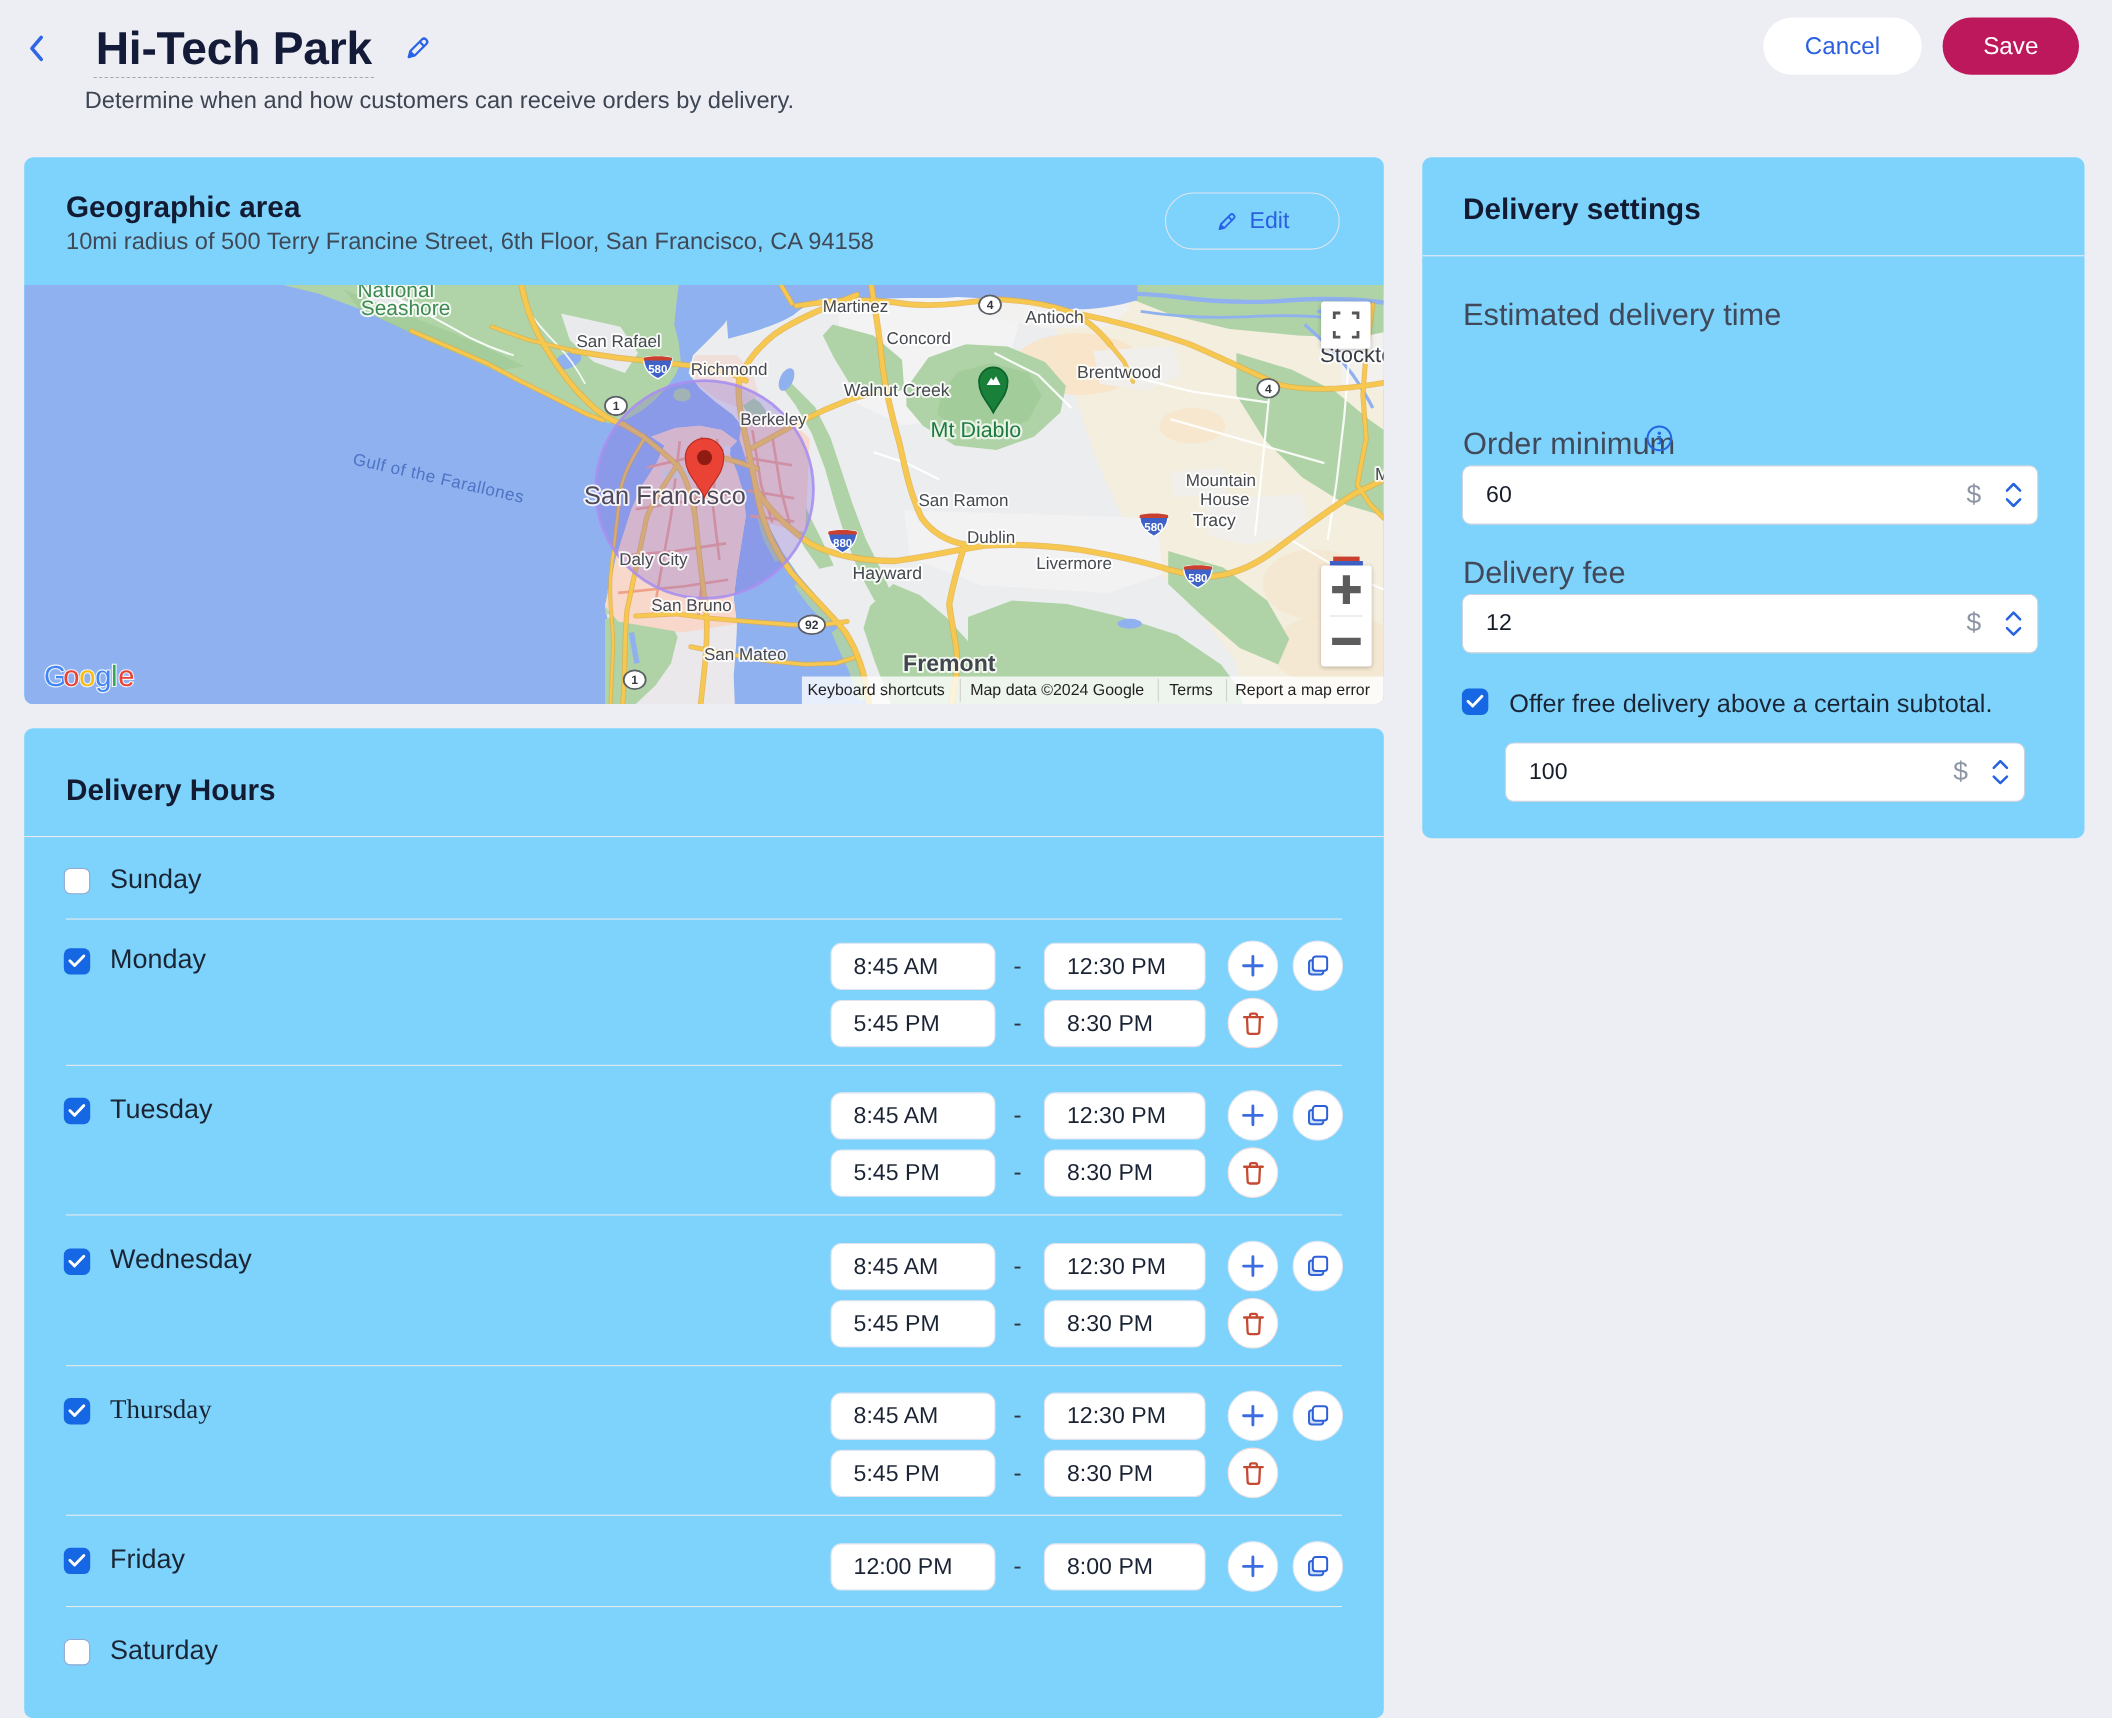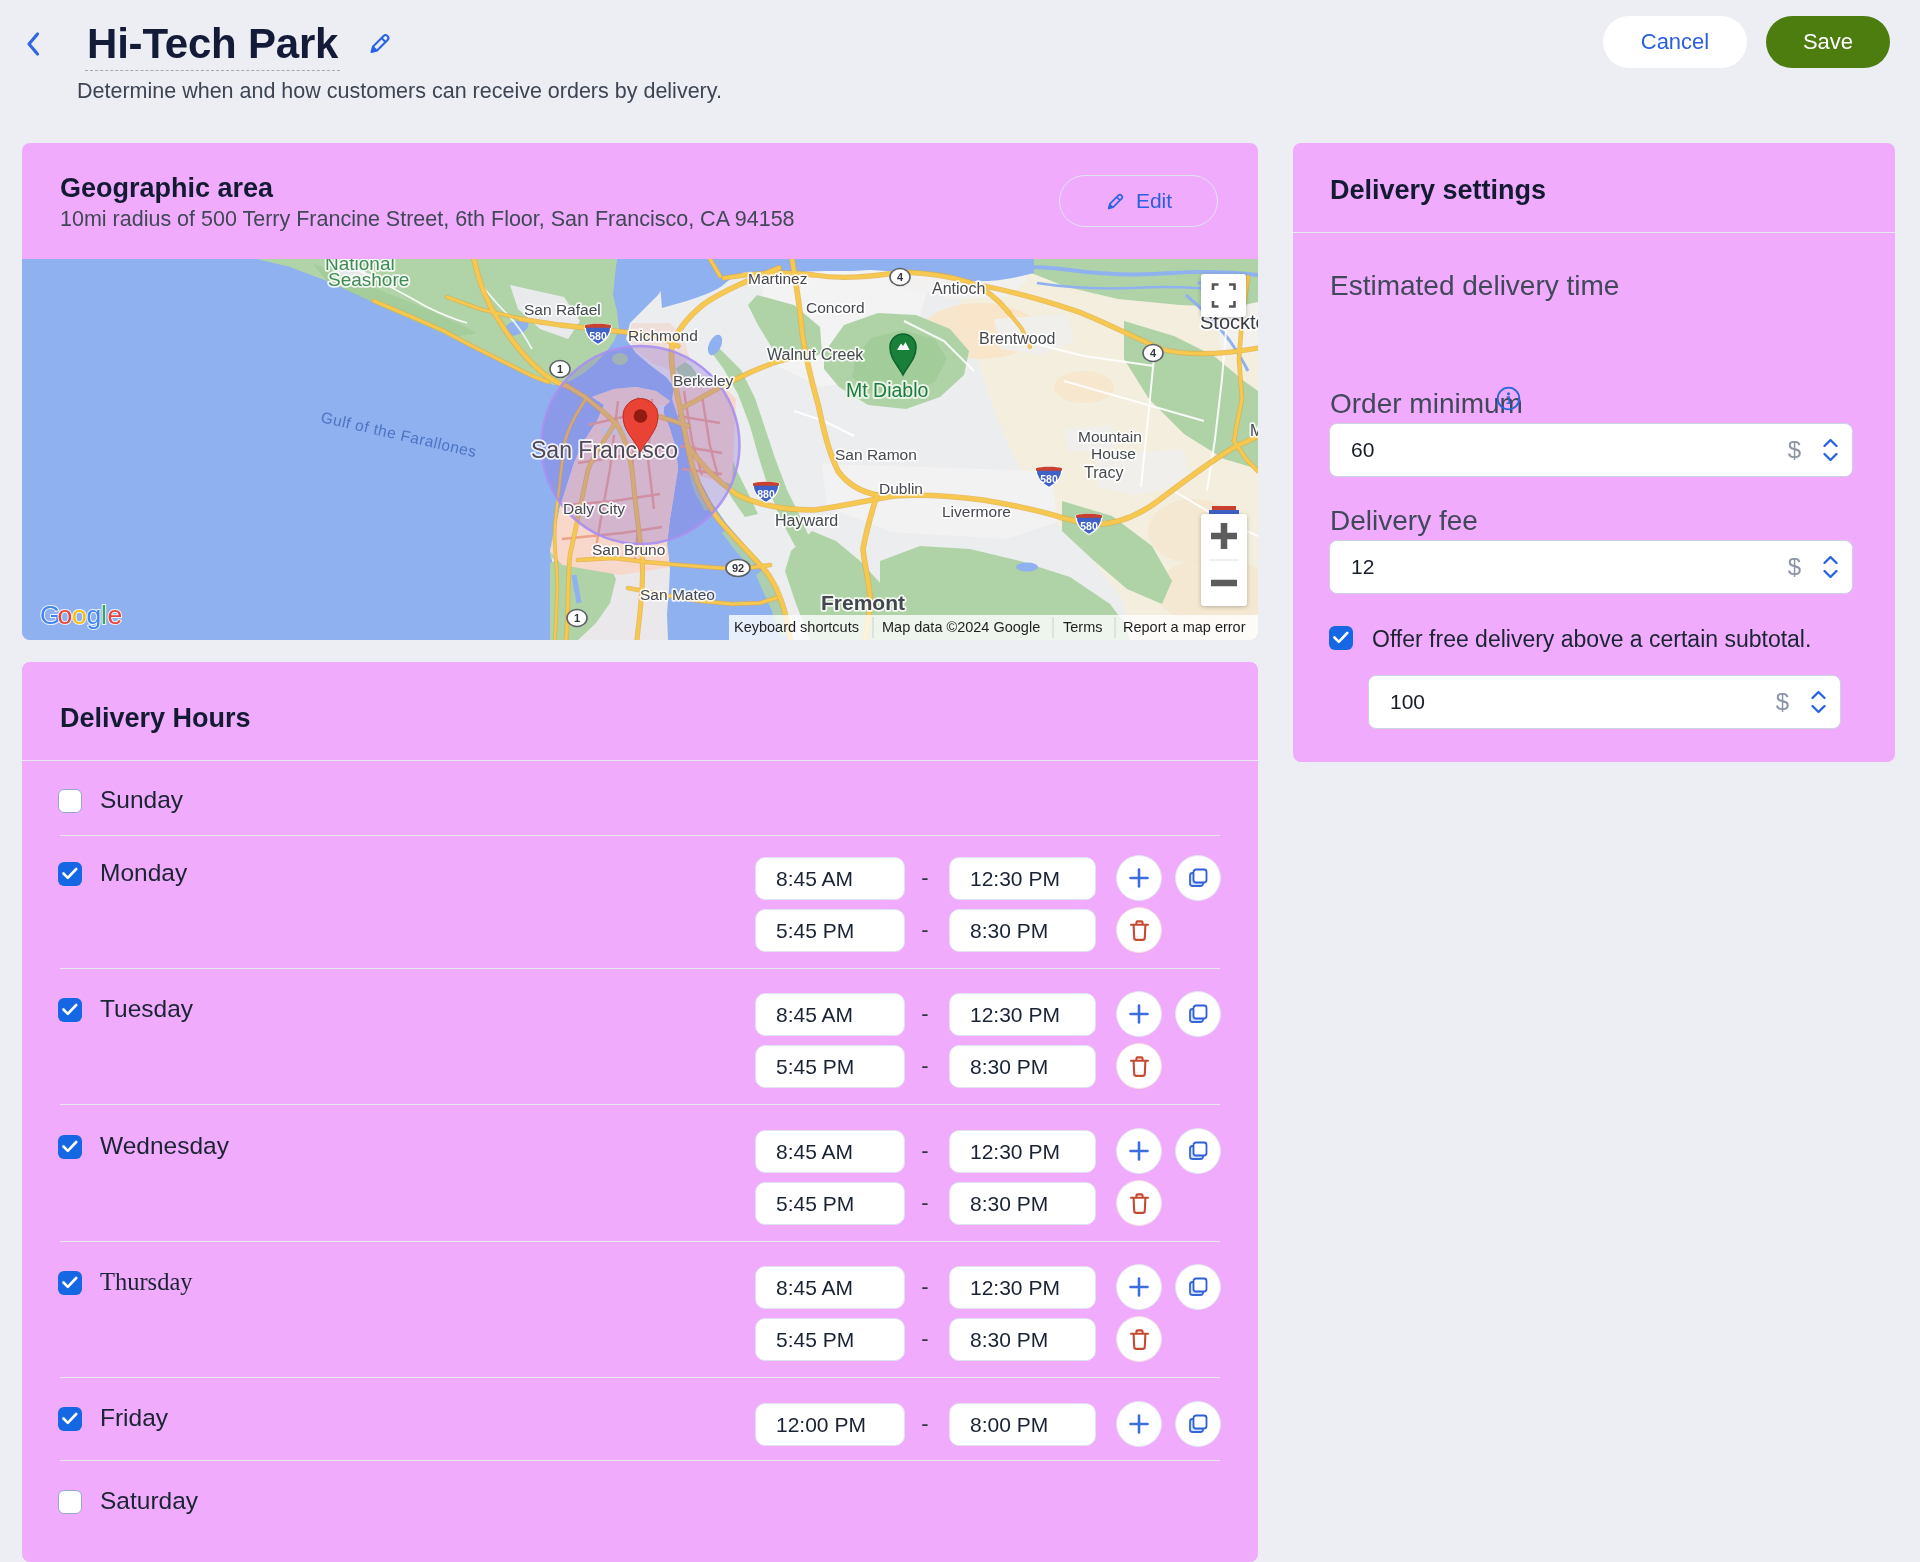--- a/index.html
+++ b/index.html
@@ -1,19 +1,19 @@
 <!DOCTYPE html>
 <html><head>
 <meta charset="utf-8">
 <style>
 * { margin:0; padding:0; box-sizing:border-box; }
 html,body { width:1920px; height:1562px; overflow:hidden; }
 body { background:#edeef4; font-family:"Liberation Sans", sans-serif; position:relative; color:#1b2433; }
 .abs { position:absolute; }
-.card { position:absolute; background:#f0abfc; border-radius:8px; }
+.card { position:absolute; background:#7dd3fc; border-radius:8px; }
 .pill { display:flex; align-items:center; justify-content:center; border-radius:27px; font-size:22px; }
 .hdiv { position:absolute; height:1px; background:#e7e9ef; }
 .cb { position:absolute; width:24px; height:24px; border-radius:6px; }
 .cb.off { background:#fff; border:1.6px solid #92a8d2; }
 .cb.on { background:#1667e4; }
 .cb.on svg { position:absolute; left:4px; top:5px; }
 .daylabel { position:absolute; left:78px; font-size:24.5px; color:#1b2433; }
 .tinput { position:absolute; width:150px; height:43px; border:1px solid #e0e3ee; border-radius:10px; background:#fff; display:flex; align-items:center; justify-content:flex-start; padding-left:20px; font-size:21px; color:#1a2333; }
 .cbtn { position:absolute; width:46px; height:46px; border-radius:50%; background:#fff; display:flex; align-items:center; justify-content:center; }
 .cbtn.blue { border:1px solid #e2e6f1; }
@@ -34,21 +34,21 @@
 </svg>
 <div class="abs" style="left:87px;top:20px;font-size:42px;font-weight:bold;color:#141b38;letter-spacing:-0.2px;">Hi-Tech Park</div>
 <div class="abs" style="left:85px;top:70px;width:255px;border-top:1px dashed #a3a8b3;"></div>
 <svg class="abs" style="left:367px;top:30px;" width="26" height="27" viewBox="0 0 24 24">
     <path d="M4.2 19.8 L5.6 14.7 L15.3 5 a2.5 2.5 0 0 1 3.5 0 l0.2 0.2 a2.5 2.5 0 0 1 0 3.5 L9.3 18.4 Z" fill="none" stroke="#2a63e8" stroke-width="1.9" stroke-linejoin="round"></path>
     <path d="M13.4 6.9 L17.1 10.6" stroke="#2a63e8" stroke-width="1.9"></path>
     <path d="M4.2 19.8 L5.6 14.7 L9.3 18.4 Z" fill="#2a63e8" stroke="#2a63e8" stroke-width="1" stroke-linejoin="round"></path>
   </svg>
 <div class="abs" style="left:77px;top:79px;font-size:21.5px;color:#3d4452;">Determine when and how customers can receive orders by delivery.</div>
 <div class="pill abs" style="left:1603px;top:16px;width:144px;height:52px;background:#fff;color:#2a5fe0;">Cancel</div>
-<div class="pill abs" style="left:1766px;top:16px;width:124px;height:52px;background:#4d7c0f;color:#fff;">Save</div>
+<div class="pill abs" style="left:1766px;top:16px;width:124px;height:52px;background:#be185d;color:#fff;">Save</div>
 
 <div class="card" style="left:22px;top:143px;width:1236px;height:497px;overflow:hidden;">
   <div class="abs" style="left:38px;top:30px;font-size:27px;font-weight:bold;color:#131b33;">Geographic area</div>
   <div class="abs" style="left:38px;top:64px;font-size:21.5px;color:#404855;">10mi radius of 500 Terry Francine Street, 6th Floor, San Francisco, CA 94158</div>
   <div class="pill abs" style="left:1037px;top:32px;width:159px;height:52px;border:1px solid #e0e4f0;color:#2a5fe0;font-size:21px;gap:10px;">
     <svg width="21" height="21" viewBox="0 0 24 24">
         <path d="M4.2 19.8 L5.6 14.7 L15.3 5 a2.5 2.5 0 0 1 3.5 0 l0.2 0.2 a2.5 2.5 0 0 1 0 3.5 L9.3 18.4 Z" fill="none" stroke="#2a63e8" stroke-width="1.9" stroke-linejoin="round"></path>
         <path d="M13.4 6.9 L17.1 10.6" stroke="#2a63e8" stroke-width="1.9"></path>
         <path d="M4.2 19.8 L5.6 14.7 L9.3 18.4 Z" fill="#2a63e8" stroke="#2a63e8" stroke-width="1" stroke-linejoin="round"></path>
       </svg>

